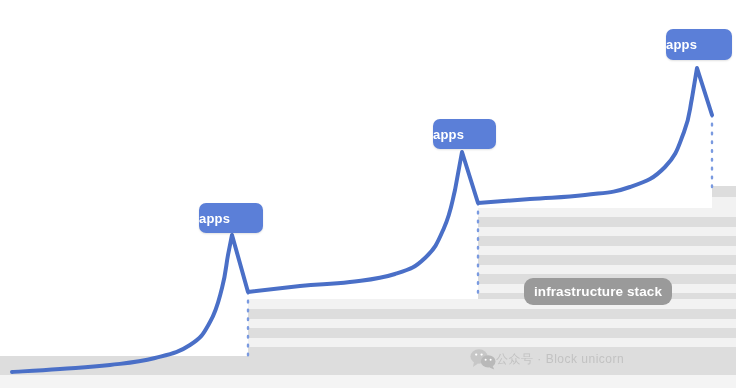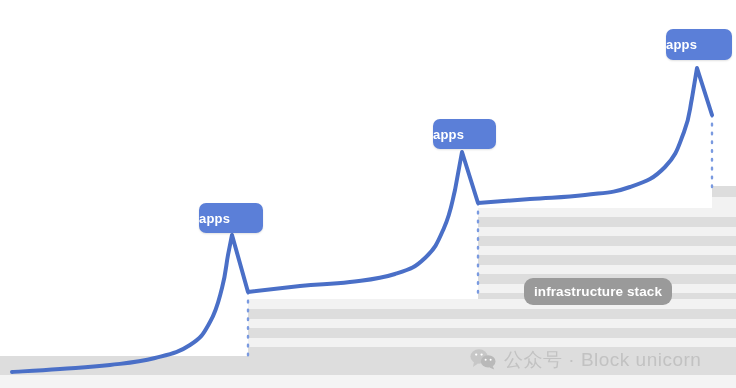--- a/index.html
+++ b/index.html
@@ -66,23 +66,23 @@
     font-weight: bold;
     letter-spacing: 0.1px;
     font-family: "Liberation Sans", sans-serif;
     user-select: none;
   }
   .watermark {
     position: absolute;
     z-index: 6;
     display: flex;
     align-items: center;
-    gap: 8px;
+    gap: 0;
     color: #c2c2c2;
-    font-size: 19px;
+    font-size: 12px;
     letter-spacing: 0.5px;
     font-family: "Liberation Sans", sans-serif;
     user-select: none;
     white-space: nowrap;
     text-align: center;
   }
   .watermark .wm-icon {
     display: inline-flex;
     align-items: center;
     line-height: 0;

